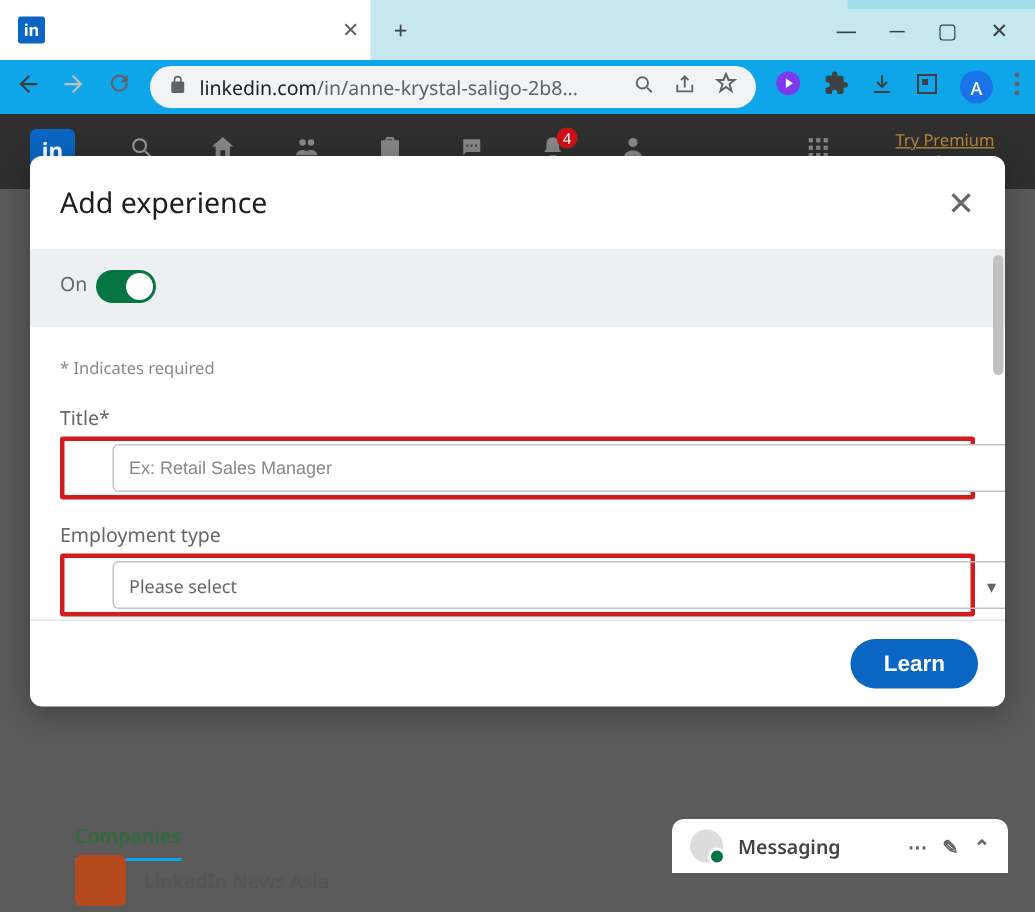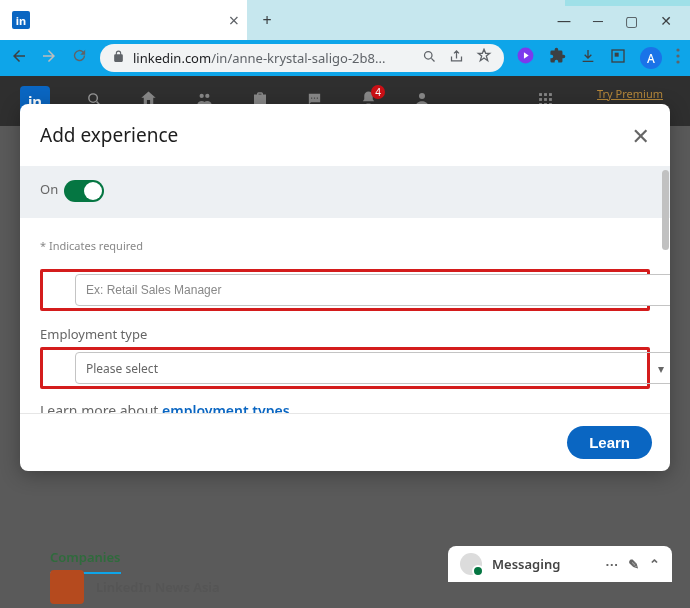--- a/index.html
+++ b/index.html
@@ -232,20 +232,21 @@
       <div class="notify-box">
         <div class="toggle-wrap">
           <span>On</span>
           <div class="toggle"></div>
         </div>
       </div>
 
       <div class="form-area">
         <div class="req-note">* Indicates required</div>
 
+        <div class="field-label">Title*</div>
         <div class="highlighted">
           <input class="field-input" placeholder="Ex: Retail Sales Manager" style="">
         </div>
 
         <div class="field-label">Employment type</div>
         <div class="highlighted">
           <div class="field-input select-fake">
             <span>Please select</span>
             <span>▾</span>
           </div>

